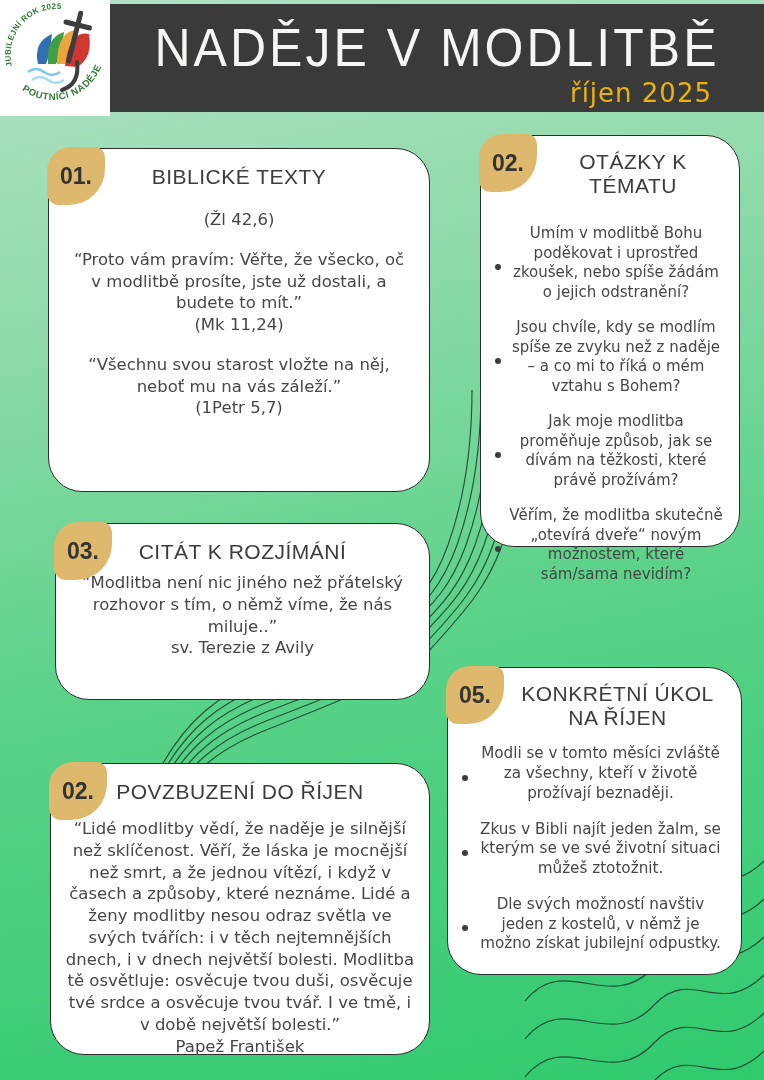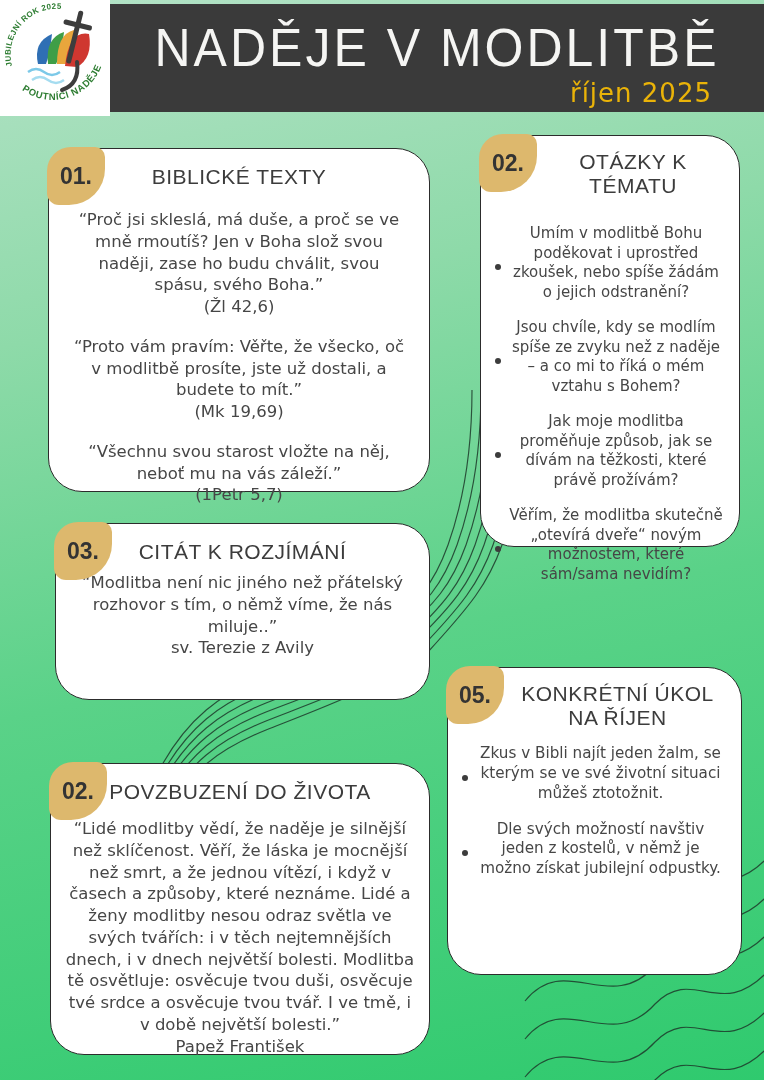--- a/index.html
+++ b/index.html
@@ -118,24 +118,23 @@
     <h1>NADĚJE V MODLITBĚ</h1>
     <div class="subtitle">říjen 2025</div>
   </div>
 
   <section class="card" id="card1">
     <div class="badge">
       <span>01.</span>
     </div>
     <h2 class="card-title t-full">BIBLICKÉ TEXTY</h2>
     <div class="card-body">
-      <p class="quote">“Proč jsi skleslá, má duše, a proč se ve mně rmoutíš? Jen v Boha slož svou naději, zase ho budu chválit, svou spásu, svého Boha.”</p>
       <p class="ref">(Žl 42,6)</p>
       <p class="quote">“Proto vám pravím: Věřte, že všecko, oč v modlitbě prosíte, jste už dostali, a budete to mít.”</p>
-      <p class="ref">(Mk 19,69)</p>
+      <p class="ref">(Mk 11,24)</p>
       <p class="quote">“Všechnu svou starost vložte na něj, neboť mu na vás záleží.”</p>
       <p class="ref">(1Petr 5,7)</p>
     </div>
   </section>
 
   <section class="card" id="card2">
     <div class="badge">
       <span>02.</span>
     </div>
     <h2 class="card-title t-offset">OTÁZKY K TÉMATU</h2>
@@ -167,35 +166,39 @@
     <div class="card-body">
       <p class="quote">“Modlitba není nic jiného než přátelský rozhovor s tím, o němž víme, že nás miluje..”</p>
       <p class="attrib">sv. Terezie z Avily</p>
     </div>
   </section>
 
   <section class="card" id="card4">
     <div class="badge">
       <span>02.</span>
     </div>
-    <h2 class="card-title t-full">POVZBUZENÍ DO ŽIVOTA</h2>
+    <h2 class="card-title t-full">POVZBUZENÍ DO ŘÍJEN</h2>
     <div class="card-body">
       <p class="quote">“Lidé modlitby vědí, že naděje je silnější než sklíčenost. Věří, že láska je mocnější než smrt, a že jednou vítězí, i když v časech a způsoby, které neznáme. Lidé a ženy modlitby nesou odraz světla ve svých tvářích: i v těch nejtemnějších dnech, i v dnech největší bolesti. Modlitba tě osvětluje: osvěcuje tvou duši, osvěcuje tvé srdce a osvěcuje tvou tvář. I ve tmě, i v době největší bolesti.”</p>
       <p class="attrib">Papež František</p>
     </div>
   </section>
 
   <section class="card" id="card5">
     <div class="badge">
       <span>05.</span>
     </div>
     <h2 class="card-title t-offset">KONKRÉTNÍ ÚKOL NA ŘÍJEN</h2>
     <div class="card-body">
       <div class="bullet">
         <span class="dot"></span>
+        <p>Modli se v tomto měsíci zvláště za všechny, kteří v životě prožívají beznaději.</p>
+      </div>
+      <div class="bullet">
+        <span class="dot"></span>
         <p>Zkus v Bibli najít jeden žalm, se kterým se ve své životní situaci můžeš ztotožnit.</p>
       </div>
       <div class="bullet">
         <span class="dot"></span>
         <p>Dle svých možností navštiv jeden z kostelů, v němž je možno získat jubilejní odpustky.</p>
       </div>
     </div>
   </section>
 
 </div>

